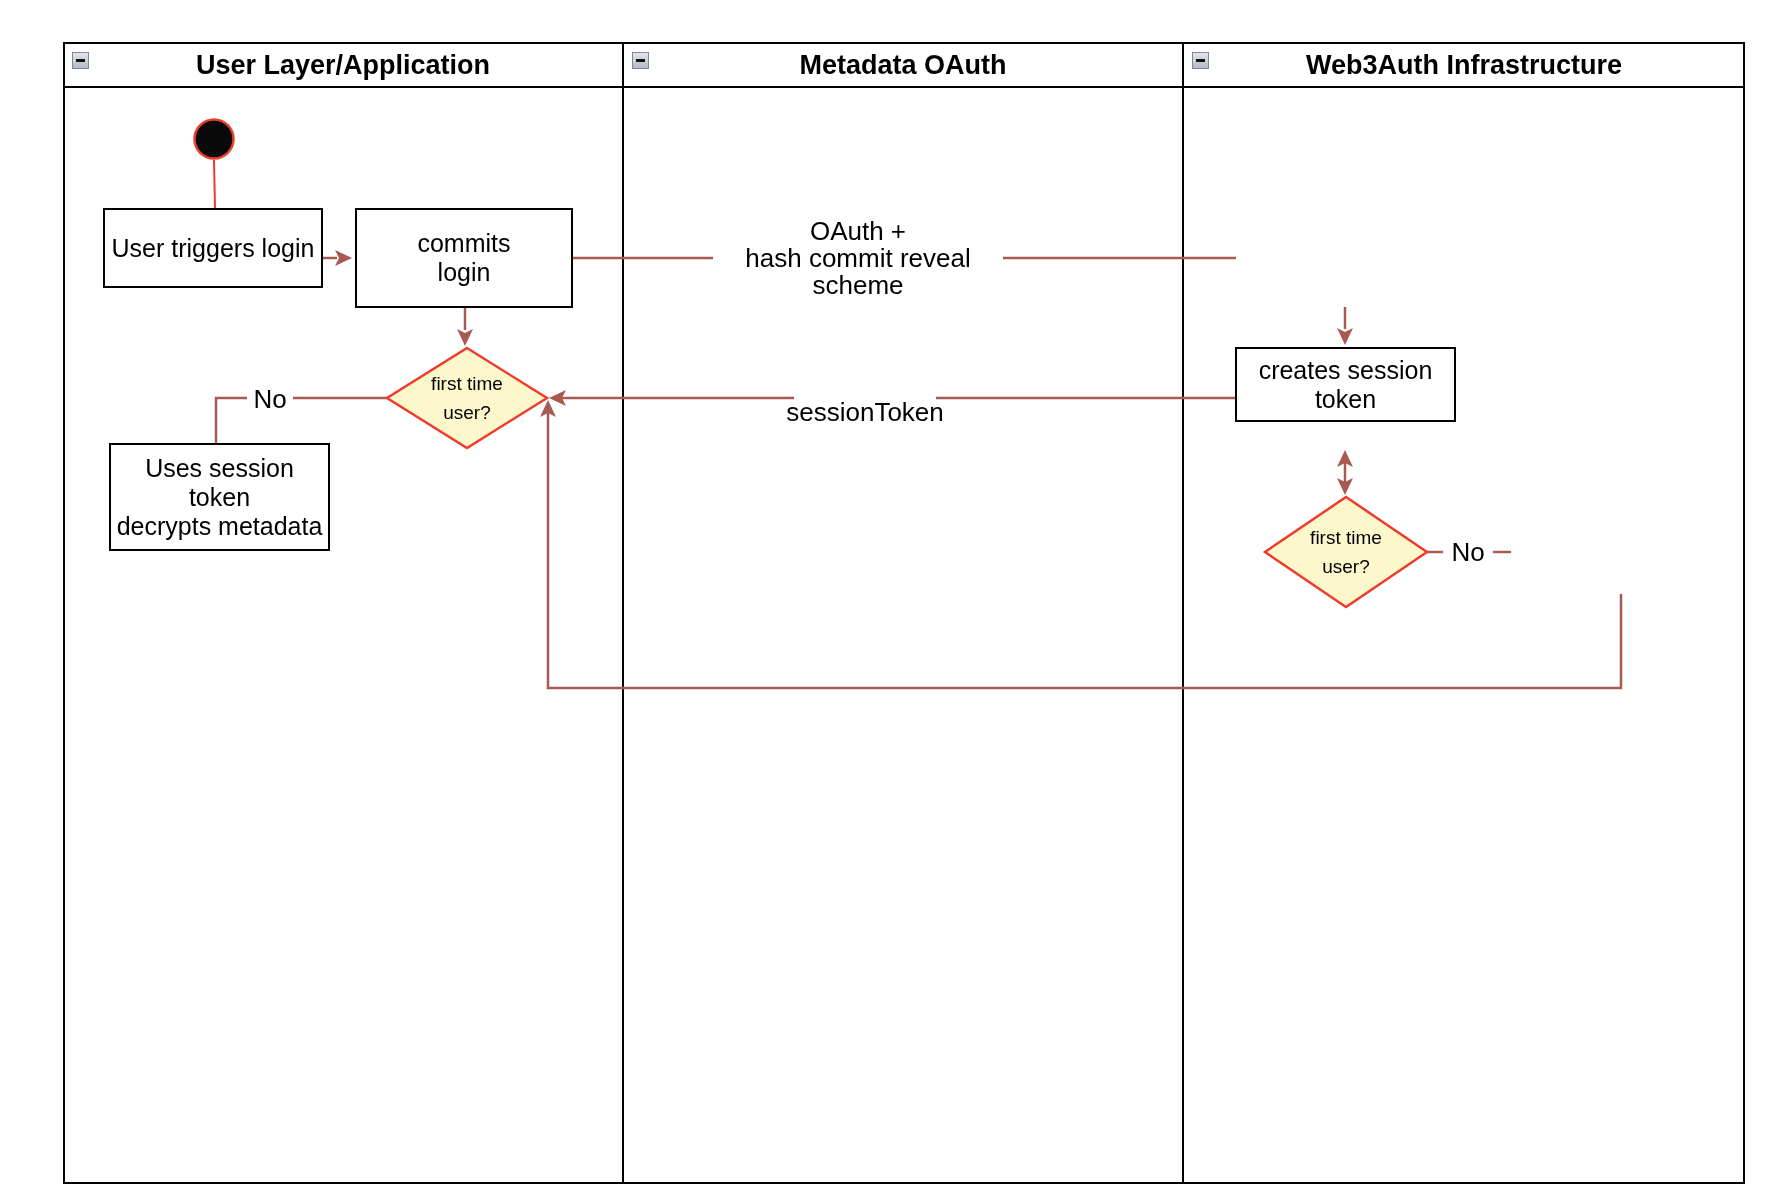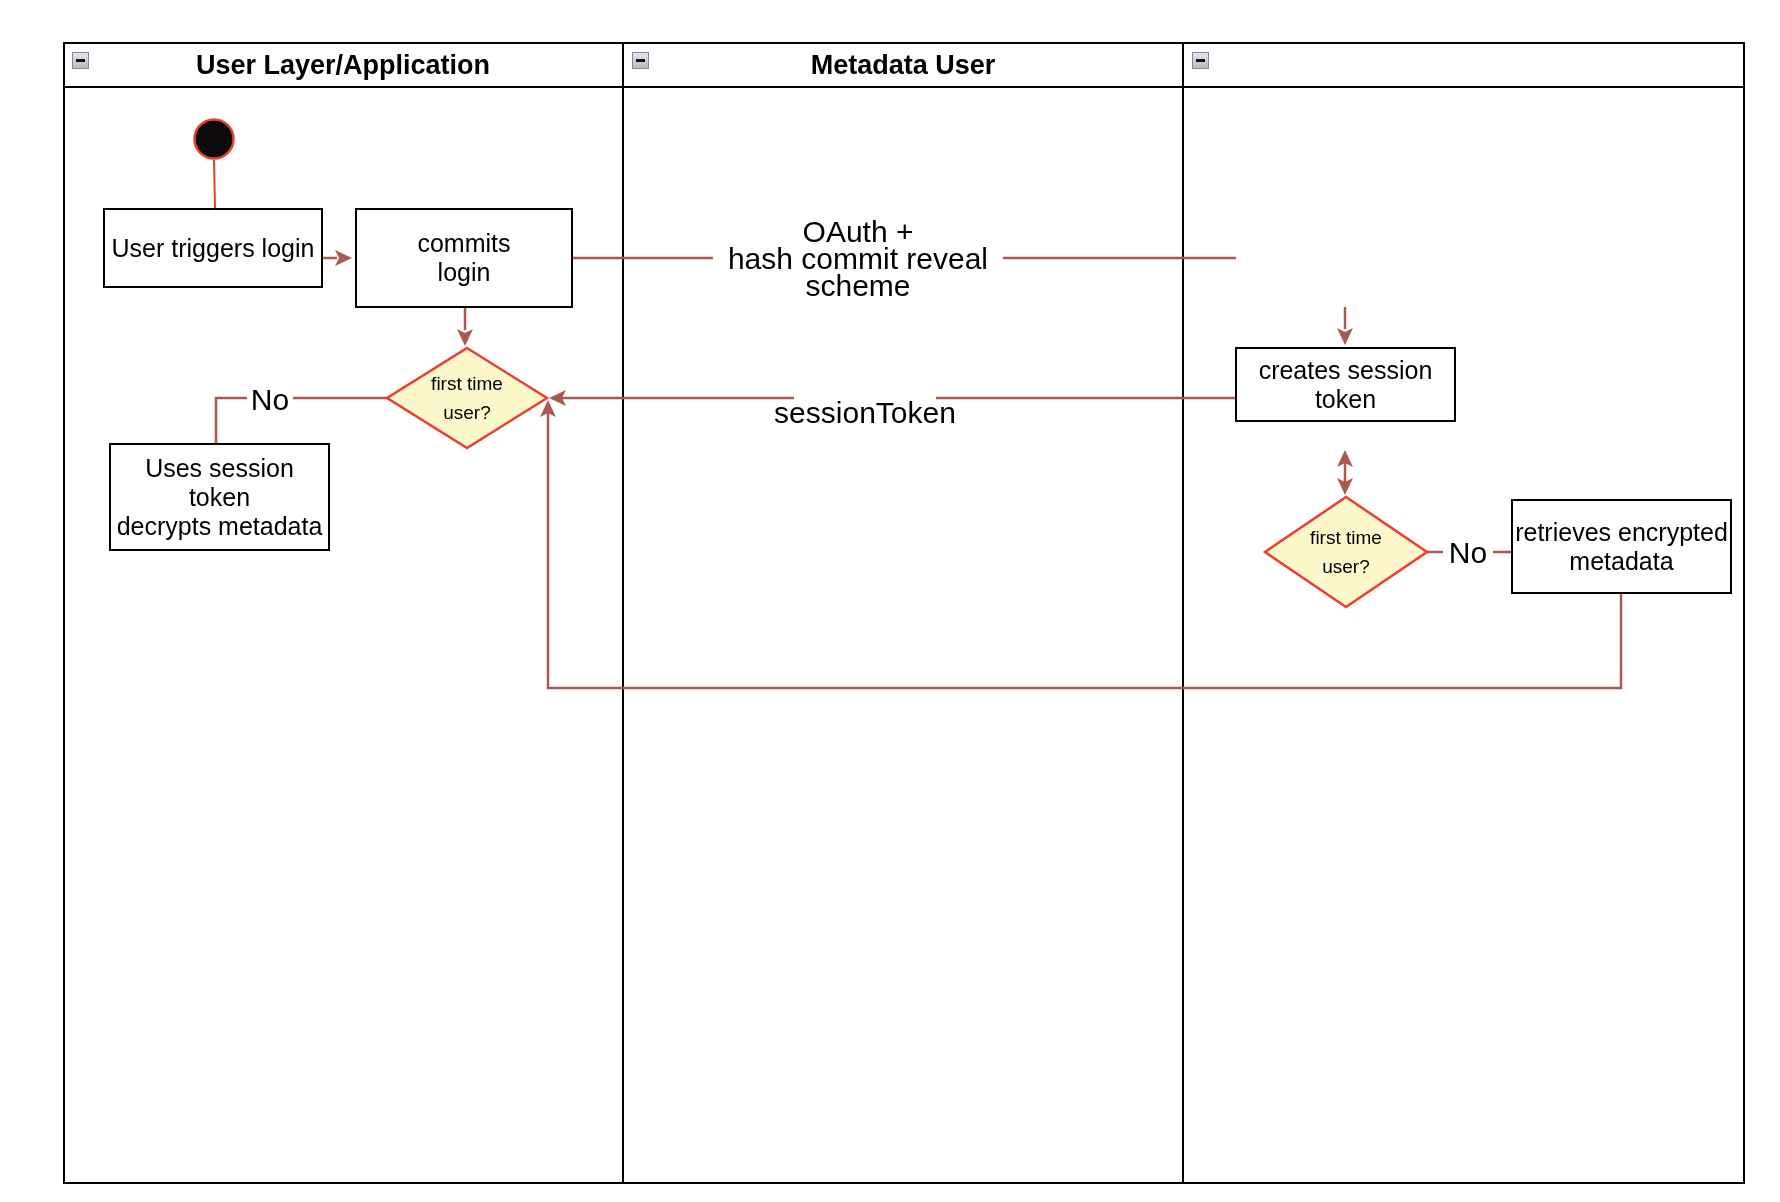--- a/index.html
+++ b/index.html
@@ -49,21 +49,21 @@
   }
   .diamond-label {
     position: absolute; z-index: 4;
     display: flex; align-items: center; justify-content: center;
     text-align: center; font-size: 19px; line-height: 29px;
     white-space: pre-line;
   }
   .edge-label {
     position: absolute; z-index: 4; background: #fff;
     display: flex; align-items: center; justify-content: center;
-    text-align: center; font-size: 30px; line-height: 27px;
+    text-align: center; font-size: 26px; line-height: 27px;
     white-space: pre-line;
   }
   .svg-layer {
     position: absolute; left: 0; top: 0; z-index: 2;
     pointer-events: none;
   }
 </style>
 </head>
 <body>
 
@@ -71,21 +71,24 @@
 
   <div class="frame"></div>
   <div class="lane-divider-v" style="left:622px"></div>
   <div class="lane-divider-v" style="left:1182px"></div>
   <div class="header-underline"></div>
 
   <div class="lane-header" style="left:63px;width:560px">
     <span>User Layer/Application</span>
   </div>
   <div class="lane-header" style="left:623px;width:560px">
-    <span>Metadata User</span>
+    <span>Metadata OAuth</span>
+  </div>
+  <div class="lane-header" style="left:1183px;width:562px">
+    <span>Web3Auth Infrastructure</span>
   </div>
 
   <div class="collapse-icon" style="left:72px">
       <div class="minus-bar"></div>
     </div>
   <div class="collapse-icon" style="left:632px">
       <div class="minus-bar"></div>
     </div>
   <div class="collapse-icon" style="left:1192px">
       <div class="minus-bar"></div>
@@ -134,24 +137,20 @@
   </div>
   <div class="node" style="left:109px;top:443px;width:221px;height:108px">
     <span>Uses session
 token
 decrypts metadata</span>
   </div>
   <div class="node" style="left:1235px;top:347px;width:221px;height:75px">
     <span>creates session
 token</span>
   </div>
-  <div class="node" style="left:1511px;top:499px;width:221px;height:95px">
-    <span>retrieves encrypted
-metadata</span>
-  </div>
 
   <div class="diamond-label" style="left:377px;top:369px;width:180px;height:58px">first time
 user?</div>
   <div class="diamond-label" style="left:1256px;top:523px;width:180px;height:58px">first time
 user?</div>
 
   <div class="edge-label" style="left:713px;top:231px;width:290px;height:55px">OAuth +
 hash commit reveal scheme</div>
   <div class="edge-label" style="left:794px;top:393px;width:142px;height:33px;align-items:flex-end">sessionToken</div>
   <div class="edge-label" style="left:247px;top:386px;width:46px;height:27px">No</div>

